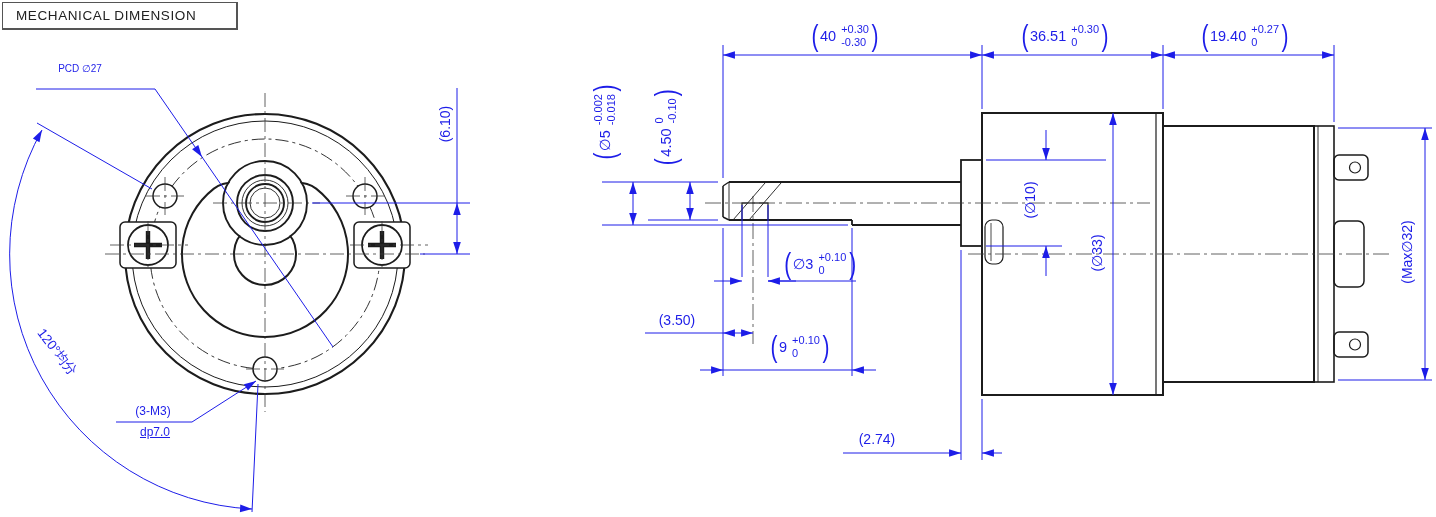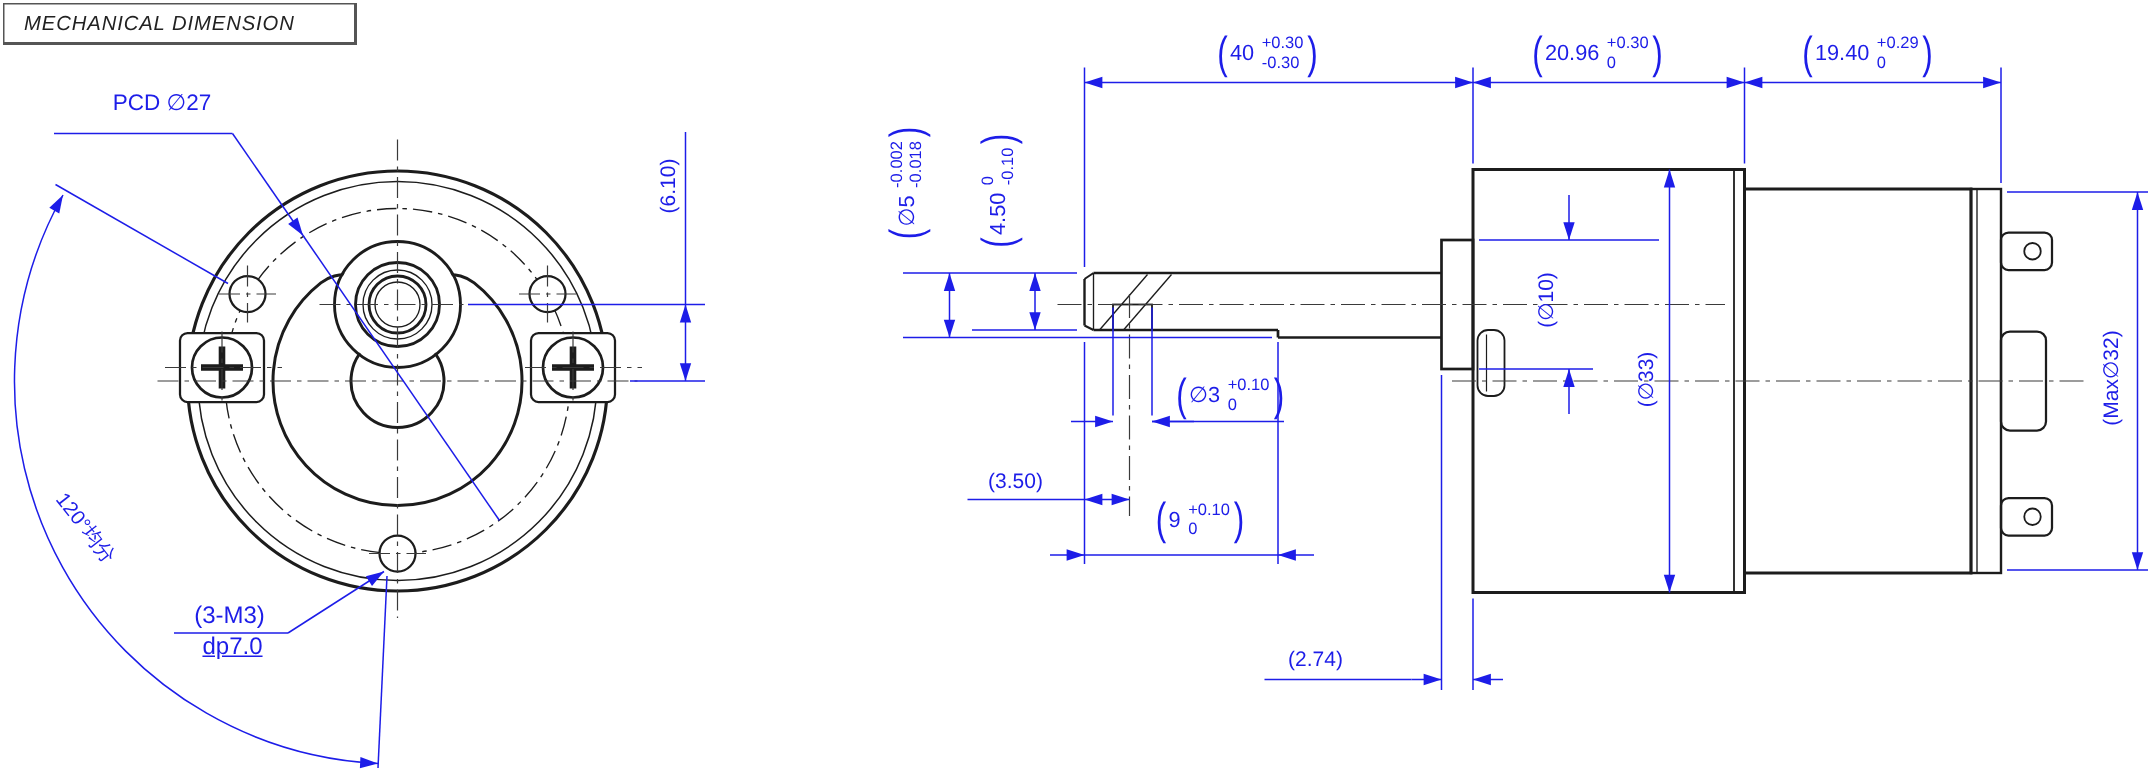--- a/index.html
+++ b/index.html
@@ -2,29 +2,29 @@
 <html><head>
 <meta charset="utf-8">
 <style>
   html,body{margin:0;padding:0;background:#fff;}
   #stage{position:relative;width:1436px;height:517px;background:#fff;overflow:hidden;
          font-family:"Liberation Sans", sans-serif;}
   #drawing{position:absolute;left:0;top:0;}
   .titlebox{position:absolute;left:2px;top:2px;width:236px;height:28px;
             border:1px solid #555;border-right:2px solid #555;border-bottom:2px solid #555;
             display:flex;align-items:center;padding-left:13px;box-sizing:border-box;
-            font-size:13.5px;letter-spacing:.6px;color:#222;background:#fff;font-style:italic;}
+            font-size:13.5px;letter-spacing:.6px;color:#222;background:#fff;}
   .dim{position:absolute;display:flex;align-items:center;white-space:nowrap;
        color:#1d1de8;font-size:14px;transform:translate(-50%,-50%);line-height:1;}
   .dim .val{font-size:14.5px;}
   .dim .tt{display:flex;flex-direction:column;font-size:11px;line-height:1.15;
            margin:0 1px 0 5px;text-align:left;}
   .dim .par{font-size:30px;font-weight:300;transform:scaleX(.7);line-height:26px;}
   .rot{transform:translate(-50%,-50%) rotate(-90deg);}
-  .lbl{position:absolute;color:#1d1de8;font-size:16px;white-space:nowrap;
+  .lbl{position:absolute;color:#1d1de8;font-size:12px;white-space:nowrap;
        transform:translate(-50%,-50%);line-height:1;}
   .ang{transform:translate(-50%,-50%) rotate(52deg);font-size:13.5px;}
 </style>
 </head>
 <body>
 
 <div id="stage">
 
 <svg id="drawing" width="1436" height="517" viewBox="0 0 1436 517">
   <defs>
@@ -182,53 +182,53 @@
     <path d="M42,130 A255,255 0 0 0 252,509" marker-start="url(#arr)" marker-end="url(#arr)"></path>
     <line x1="152" y1="189" x2="37" y2="123"></line>
     <line x1="258" y1="384" x2="252" y2="512"></line>
   </g>
 </svg>
 
 <div class="titlebox">
   <span>MECHANICAL DIMENSION</span>
 </div>
 
-<div class="lbl" style="left:108px;top:69px;font-size:15px;">PCD ∅27</div>
+<div class="lbl" style="left:80px;top:69px;font-size:10px;">PCD ∅27</div>
 <div class="lbl ang" style="left:57px;top:352px;">120°均分</div>
 <div class="lbl" style="left:153px;top:411px;">(3-M3)</div>
 <div class="lbl" style="left:155px;top:432px;text-decoration:underline;">dp7.0</div>
 <div class="dim rot" style="left:445px;top:124px;">
   <span>(6.10)</span>
 </div>
 
 <div class="dim" style="left:845px;top:36px;">
   <span class="par">(</span>
   <span class="val">40</span>
   <span class="tt">
     <span>+0.30</span>
     <span>-0.30</span>
   </span>
   <span class="par">)</span>
 </div>
 
 <div class="dim" style="left:1065px;top:36px;">
   <span class="par">(</span>
-  <span class="val">20.96</span>
+  <span class="val">36.51</span>
   <span class="tt">
     <span>+0.30</span>
     <span>0</span>
   </span>
   <span class="par">)</span>
 </div>
 
 <div class="dim" style="left:1245px;top:36px;">
   <span class="par">(</span>
   <span class="val">19.40</span>
   <span class="tt">
-    <span>+0.29</span>
+    <span>+0.27</span>
     <span>0</span>
   </span>
   <span class="par">)</span>
 </div>
 
 <div class="dim rot" style="left:605px;top:122px;">
   <span class="par">(</span>
   <span class="val">∅5</span>
   <span class="tt">
     <span>-0.002</span>

